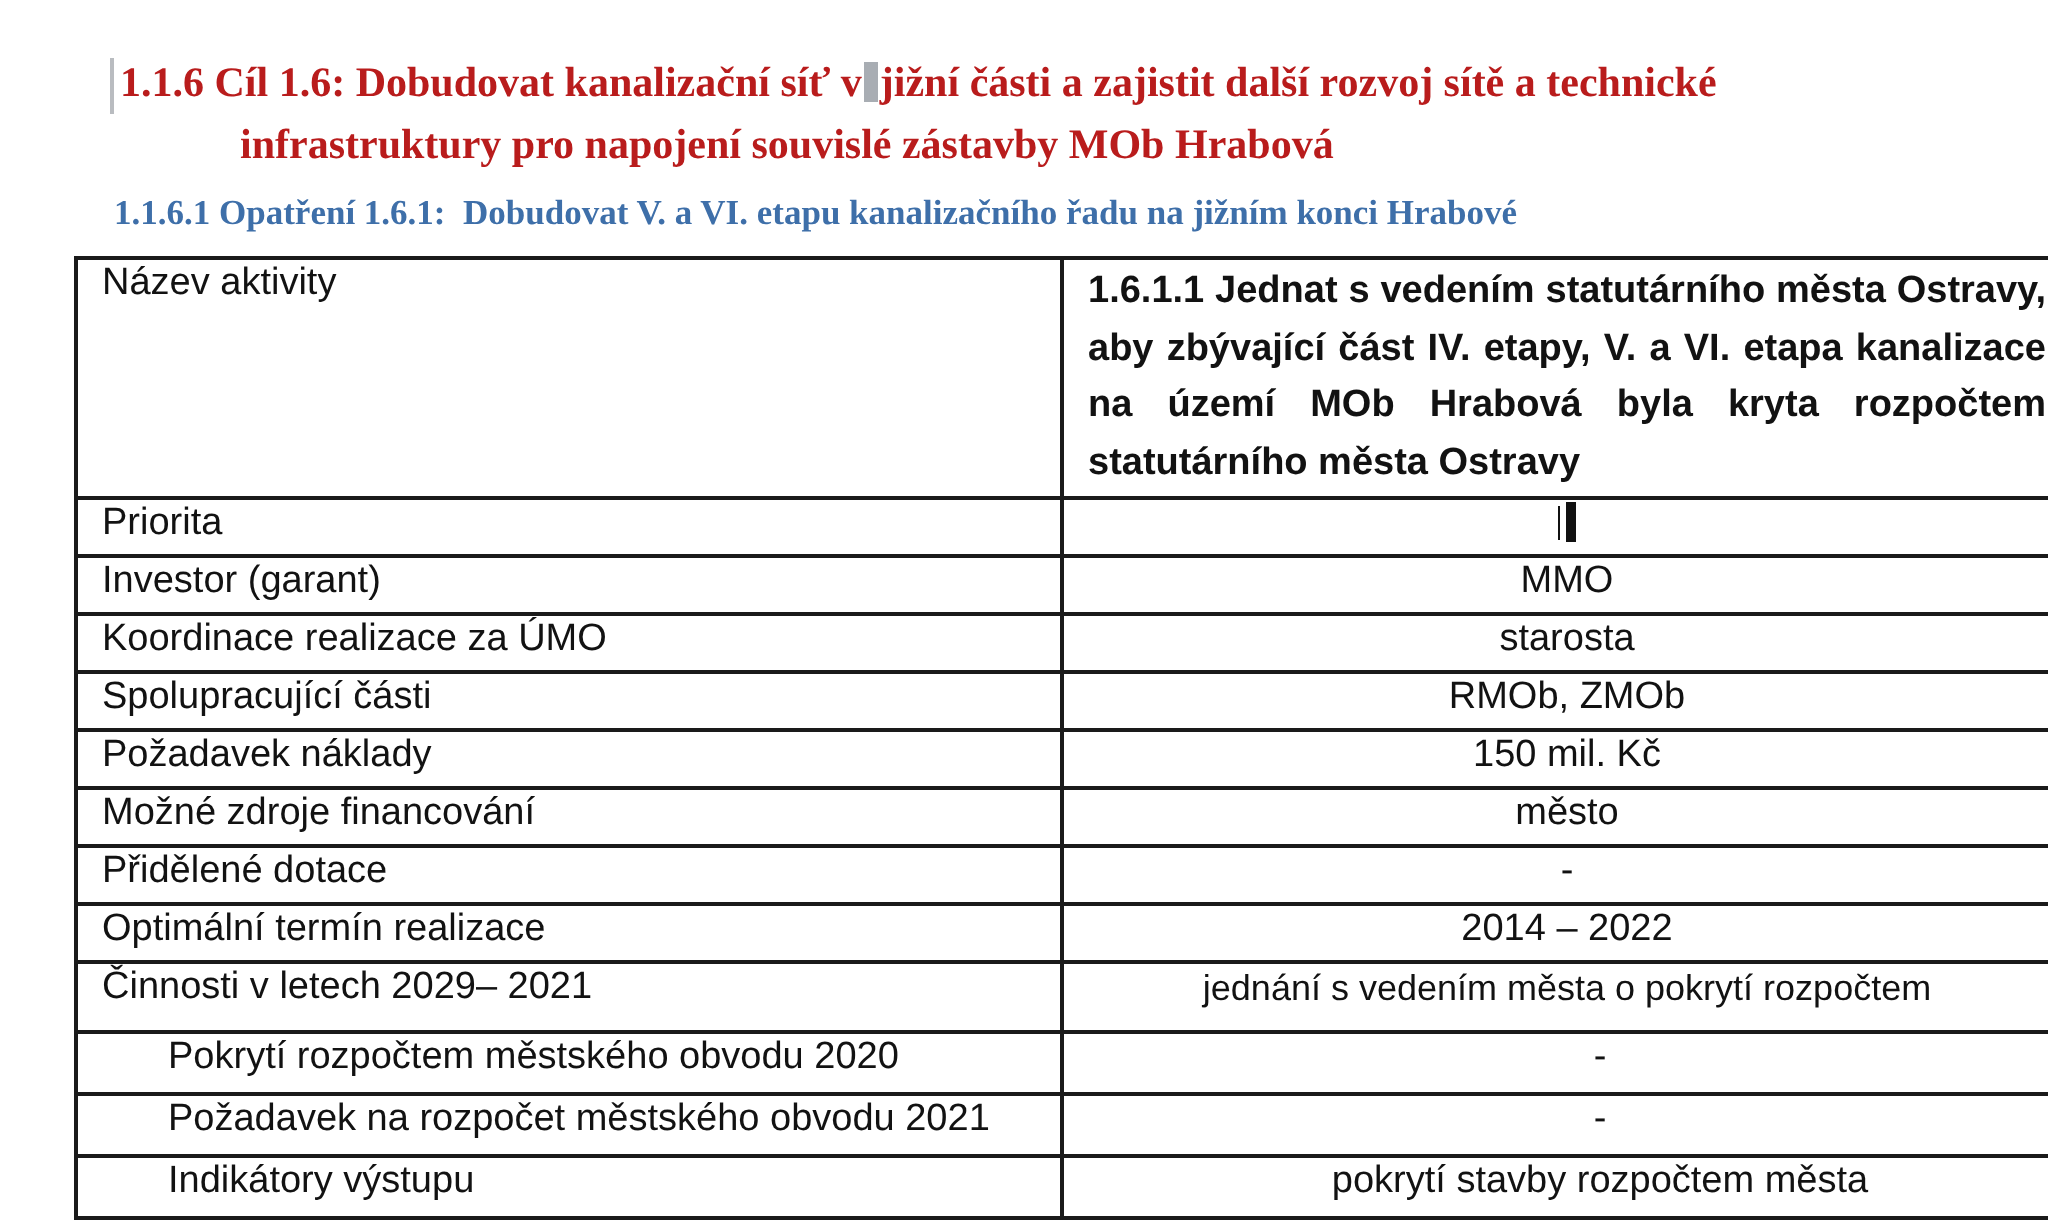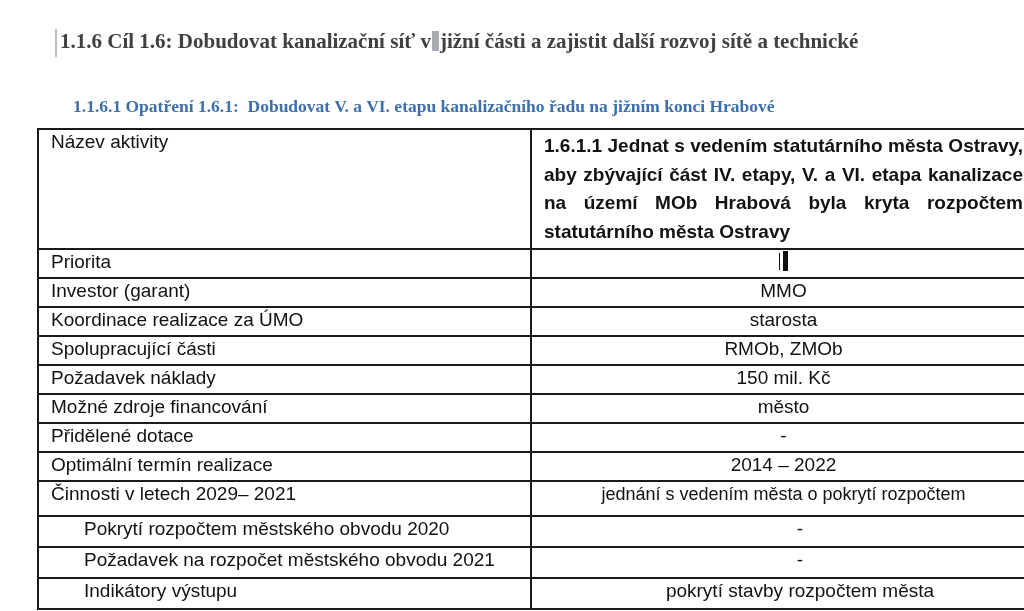--- a/index.html
+++ b/index.html
@@ -6,36 +6,36 @@
   body{
     width:1024px;height:611px;position:relative;background:#ffffff;
     font-family:"Liberation Sans","DejaVu Sans",sans-serif;
     color:#121212;overflow:hidden;
   }
   
   .heading{
     position:absolute;left:60px;top:26px;width:950px;
     font-family:"Liberation Serif","DejaVu Serif",serif;
     font-weight:bold;font-size:21px;line-height:31px;
-    color:#404040;
+    color:#b91c1c;
   }
   .heading .line2{display:block;padding-left:60px;}
   .change-bar{
     position:absolute;left:55px;top:29px;width:2px;height:28px;
     background:#b9bcc0;
   }
   .text-cursor{
     display:inline-block;width:7px;height:20px;background:#a8adb3;
     vertical-align:-3px;margin:0 1px;
   }
   .subheading{
     position:absolute;left:57px;top:95px;width:950px;
     font-family:"Liberation Serif","DejaVu Serif",serif;
     font-weight:bold;font-size:17.5px;line-height:22px;
-    color:#3e6fa9;white-space:pre;margin-left:16px;
+    color:#3e6fa9;white-space:pre;
   }
   
   .tbl-wrap{position:absolute;left:37px;top:128px;width:952px;}
   table.activity{
     border-collapse:collapse;width:952px;table-layout:fixed;
     font-size:19px;color:#121212;
   }
   table.activity td{
     border:2px solid #1a1a1a;
     padding:1px 8px 2px 12px;
@@ -63,20 +63,21 @@
     vertical-align:-3px;
   }
 </style>
 </head>
 <body>
 
 <div class="change-bar"></div>
 
 <div class="heading">
   <span>1.1.6 Cíl 1.6: Dobudovat kanalizační síť v</span><span class="text-cursor"></span><span>jižní části a zajistit další rozvoj sítě a technické</span>
+  <span class="line2">infrastruktury pro napojení souvislé zástavby MOb Hrabová</span>
 </div>
 
 <div class="subheading">1.1.6.1 Opatření 1.6.1:  Dobudovat V. a VI. etapu kanalizačního řadu na jižním konci Hrabové</div>
 
 <div class="tbl-wrap">
   <table class="activity">
     <tbody>
         <tr class="row-activity">
     <td class="label-cell">
             <div>Název aktivity</div>

